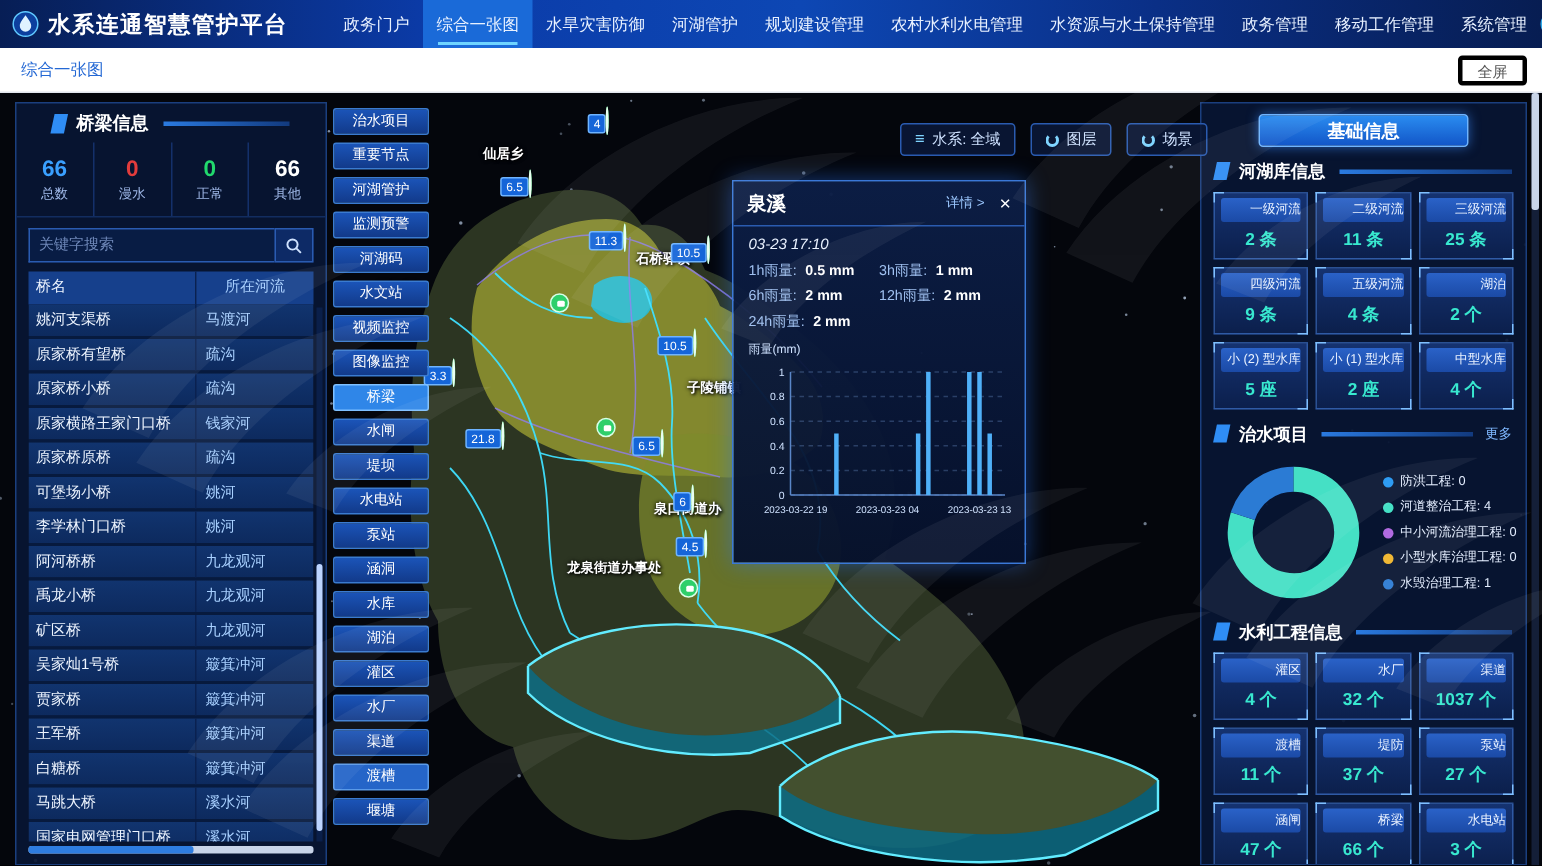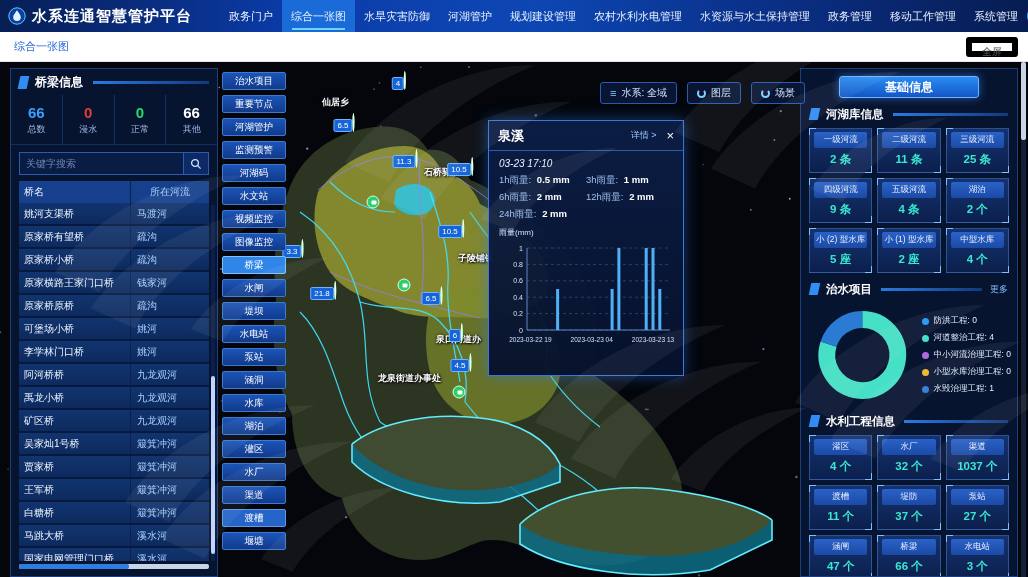--- a/index.html
+++ b/index.html
@@ -20,40 +20,40 @@
   .nav-item.active{background:#1a6ad8;}
   .nav-item.active::after{content:"";position:absolute;left:10px;right:10px;bottom:2px;height:2px;background:#6fd4ff;}
   .user-box{margin-left:auto;display:flex;align-items:center;gap:5px;padding-right:14px;font-size:10.5px;color:#dbe9ff;}
   .avatar{width:16px;height:16px;border-radius:50%;background:#2fa8e8;display:flex;align-items:center;justify-content:center;overflow:hidden;}
 
   
   .crumbbar{position:absolute;left:0;top:32px;width:1028px;height:30px;background:#ffffff;
     border-bottom:1px solid #e2e6ee;z-index:29;display:flex;align-items:center;}
   .crumb{margin-left:14px;font-size:11px;color:#2468d4;}
   .fullscreen-btn{position:absolute;right:10px;top:5px;height:20px;padding:0 10px;background:#fff;
-    border:6px solid #000000;border-radius:3px;font-size:10px;color:#555;line-height:18px;cursor:pointer;}
+    border:3px solid #000000;border-radius:3px;font-size:10px;color:#555;line-height:18px;cursor:pointer;}
 
   
   .main{position:absolute;left:0;top:62px;width:1028px;height:515px;overflow:hidden;background:#04060c;}
   #map-svg{position:absolute;left:0;top:0;z-index:0;}
   .town{position:absolute;z-index:2;font-size:9px;font-weight:bold;color:#fff;white-space:nowrap;
     text-shadow:0 0 3px #000,1px 1px 2px #000;}
   .marker{position:absolute;z-index:3;transform:translate(-50%,0);text-align:center;}
   .marker .tag{display:inline-block;background:#1565d8;border:1px solid #6fb4ff;color:#fff;font-size:8px;
     padding:0 3px;border-radius:2px;line-height:11px;}
   .marker .stick{width:1px;height:7px;background:#6fb4ff;margin:0 auto;}
   .marker .dot{width:7px;height:7px;border-radius:50%;background:#35e06a;border:1px solid #eafff2;margin:0 auto;}
   .cam{position:absolute;z-index:3;width:13px;height:13px;border-radius:50%;background:#2ecf6a;
     border:1px solid #d8ffe8;transform:translate(-50%,-50%);}
   .cam::after{content:"";position:absolute;left:3.5px;top:4px;width:5px;height:3.5px;background:#fff;border-radius:1px;}
 
   
   .left-panel{position:absolute;left:10px;top:6px;width:208px;height:509px;z-index:10;
     background:rgba(8,22,52,.93);border:1px solid #1b3f7e;}
-  .panel-head{position:relative;display:flex;align-items:center;height:26px;padding:0 8px;}
+  .panel-head{position:relative;display:flex;align-items:center;height:26px;padding:0 24px;}
   .panel-head .accent{width:9px;height:13px;background:#2f8df5;transform:skewX(-12deg);margin-right:7px;}
   .panel-head .ttl{font-size:12px;font-weight:bold;color:#fff;}
   .panel-head .hline{flex:1;height:3px;margin-left:10px;background:linear-gradient(90deg,#2a7ae0,#12ay);
     background:linear-gradient(90deg,#2a7ae0,#123a7e);}
   .stats{display:flex;height:50px;border-bottom:1px solid #122d60;}
   .stat{flex:1;display:flex;flex-direction:column;align-items:center;justify-content:center;gap:2px;
     border-right:1px solid #14306a;}
   .stat:last-child{border-right:none;}
   .stat .v{font-size:15px;font-weight:bold;}
   .stat .l{font-size:9px;color:#9fb8e8;}
@@ -122,21 +122,21 @@
   .sec-head .hline{flex:1;height:3px;margin-left:9px;background:linear-gradient(90deg,#2a7ae0,#123a7e);}
   .sec-head .more{margin-left:8px;font-size:9px;color:#7fb8ff;cursor:pointer;}
   .cards{display:grid;grid-template-columns:1fr 1fr 1fr;gap:5px;padding:2px 8px 4px;}
   .card{position:relative;background:linear-gradient(180deg,rgba(22,52,116,.95),rgba(12,32,78,.95));
     border:1px solid rgba(80,140,230,.45);}
   .card::before{content:"";position:absolute;left:-1px;top:-1px;width:6px;height:6px;
     border-left:1px solid #7fc0ff;border-top:1px solid #7fc0ff;}
   .card::after{content:"";position:absolute;right:-1px;bottom:-1px;width:6px;height:6px;
     border-right:1px solid #7fc0ff;border-bottom:1px solid #7fc0ff;}
   .card .lbl{display:block;margin:3px 4px 0;background:linear-gradient(180deg,#2a62c8,#1b4aa6);
-    border-radius:2px;font-size:8.5px;color:#eaf2ff;text-align:center;padding:2px 0;white-space:nowrap;overflow:hidden;}
+    border-radius:2px;font-size:8.5px;color:#eaf2ff;text-align:right;padding:2px 0;white-space:nowrap;overflow:hidden;}
   .card .val{display:block;text-align:center;color:#38e8cf;font-weight:bold;font-size:11.5px;padding:4px 0 5px;}
   .donut-row{display:flex;align-items:center;padding:2px 6px 2px 10px;}
   .legend{flex:1;margin-left:8px;}
   .lg-row{display:flex;align-items:center;gap:5px;font-size:8.5px;color:#e4eeff;margin:5px 0;white-space:nowrap;}
   .lg-dot{width:7px;height:7px;border-radius:50%;flex:none;}
   .page-scroll{position:absolute;right:2px;top:0;width:5px;height:515px;background:#141f38;z-index:25;}
   .page-scroll .thumb{position:absolute;left:0;top:0;width:5px;height:78px;background:#c8d4e8;border-radius:2px;}
 
   .wm-layer{position:absolute;left:0;top:0;z-index:40;pointer-events:none;}
 </style>

